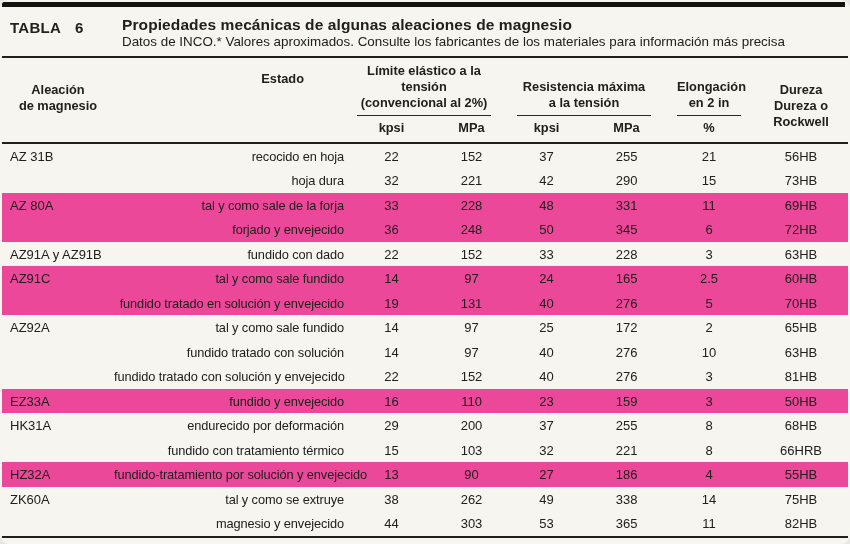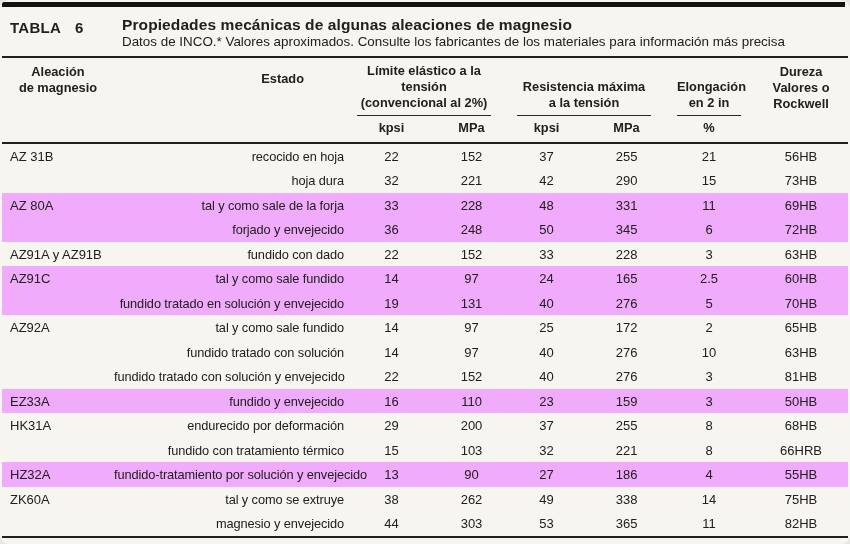--- a/index.html
+++ b/index.html
@@ -61,21 +61,21 @@
   thead th {
     font-weight: bold;
     font-size: 12.8px;
     padding: 0;
     vertical-align: bottom;
     line-height: 1.25;
   }
   thead th[rowspan] {
     border-bottom: 2px solid #201f1c;
     vertical-align: top;
-    padding-top: 6px;
+    padding-top: 24px;
   }
   thead th.th-alloy { text-align: center; }
   thead th.th-estado { text-align: right; padding-top: 13px; padding-right: 40px; }
   thead th.th-hard { }
   .grp {
     border-bottom: 1.5px solid #2a2926;
     margin: 0 13px;
     padding: 5px 0 4px 0;
     text-align: center;
   }
@@ -91,21 +91,21 @@
   }
   tbody td.alloy { padding-left: 8px; text-align: left; }
   tbody td.estado {
     text-align: right;
     white-space: nowrap;
     font-size: 12.8px;
     letter-spacing: -0.1px;
     overflow: visible;
   }
   tbody td.num { text-align: center; }
-  tbody tr.shaded { background: #f0abfc; }
+  tbody tr.shaded { background: #ec4899; }
 </style>
 </head>
 <body>
 
 <div class="page">
   <div class="top-bar"></div>
 
   <div class="header-row">
     <div class="table-label">TABLA 6</div>
     <div class="title-block">
@@ -145,21 +145,21 @@
           </div>
         </th>
         <th>
           <div class="grp">
             <span>Elongación</span><br>
             <span>en 2 in</span>
           </div>
         </th>
         <th rowspan="2" class="th-hard">
           <span>Dureza</span><br>
-          <span>Valores o</span><br>
+          <span>Dureza o</span><br>
           <span>Rockwell</span>
         </th>
       </tr>
       <tr class="h2">
         <th>kpsi</th>
         <th>MPa</th>
         <th>kpsi</th>
         <th>MPa</th>
         <th>%</th>
       </tr>

